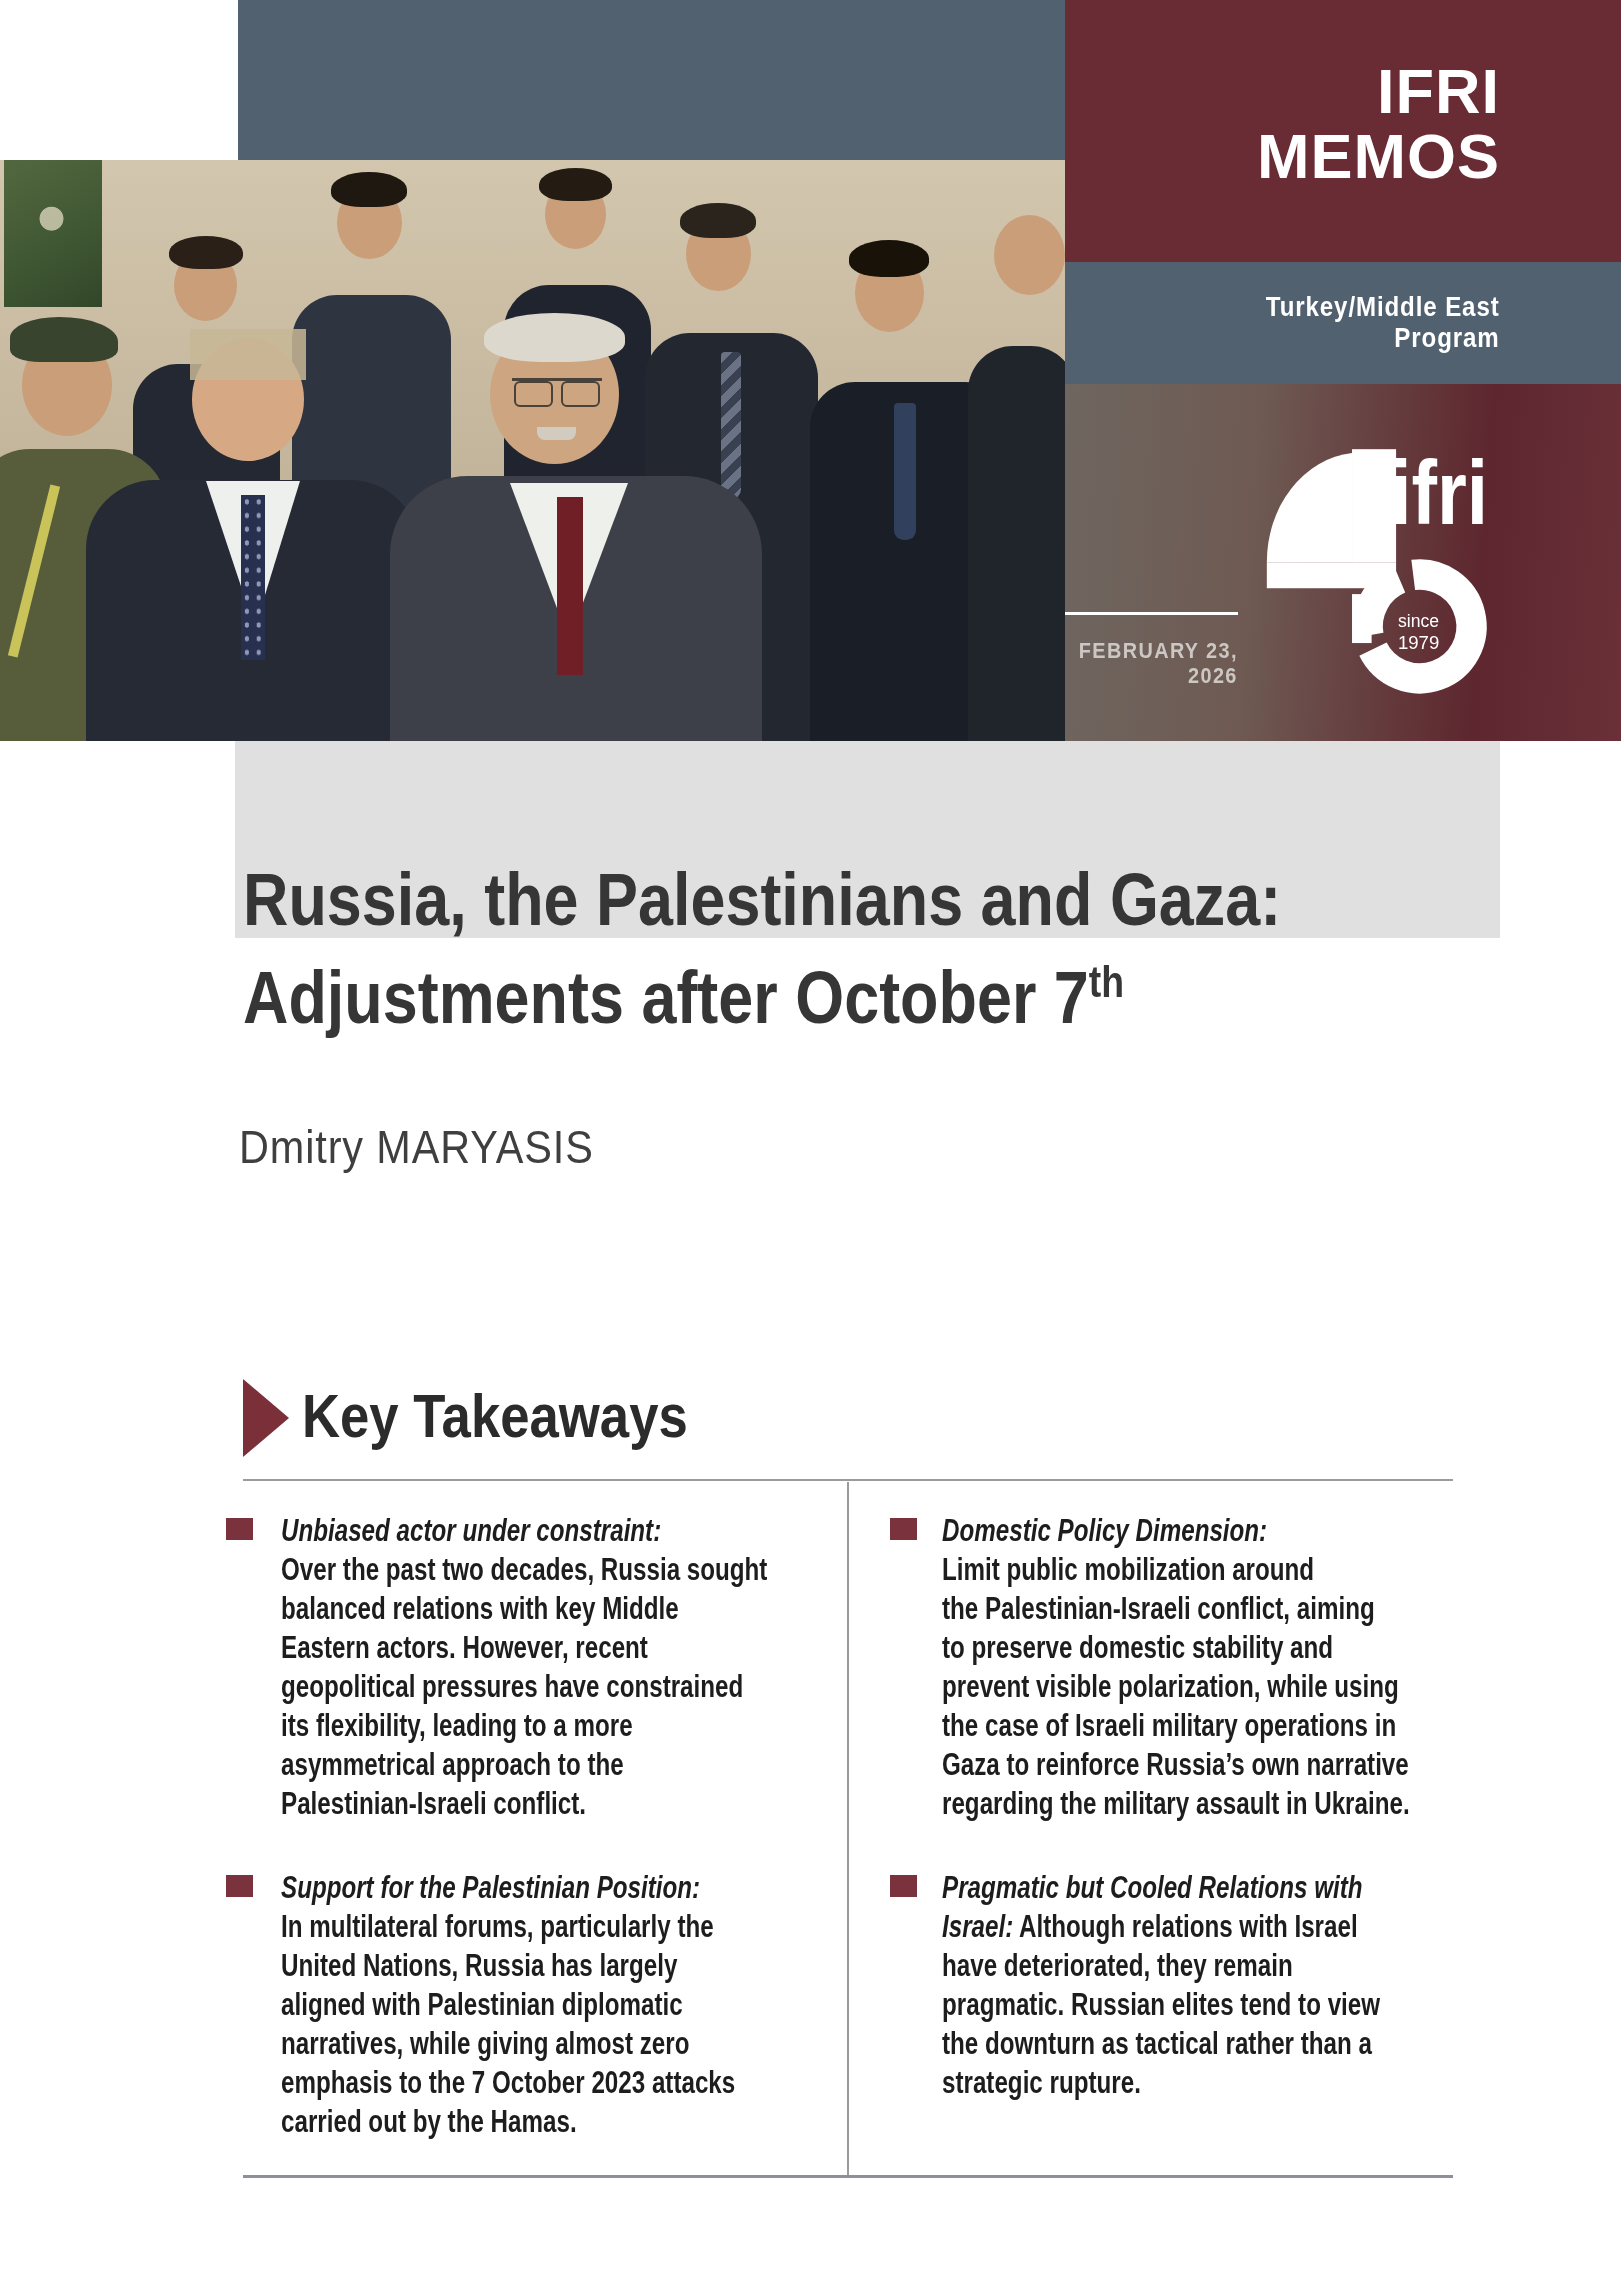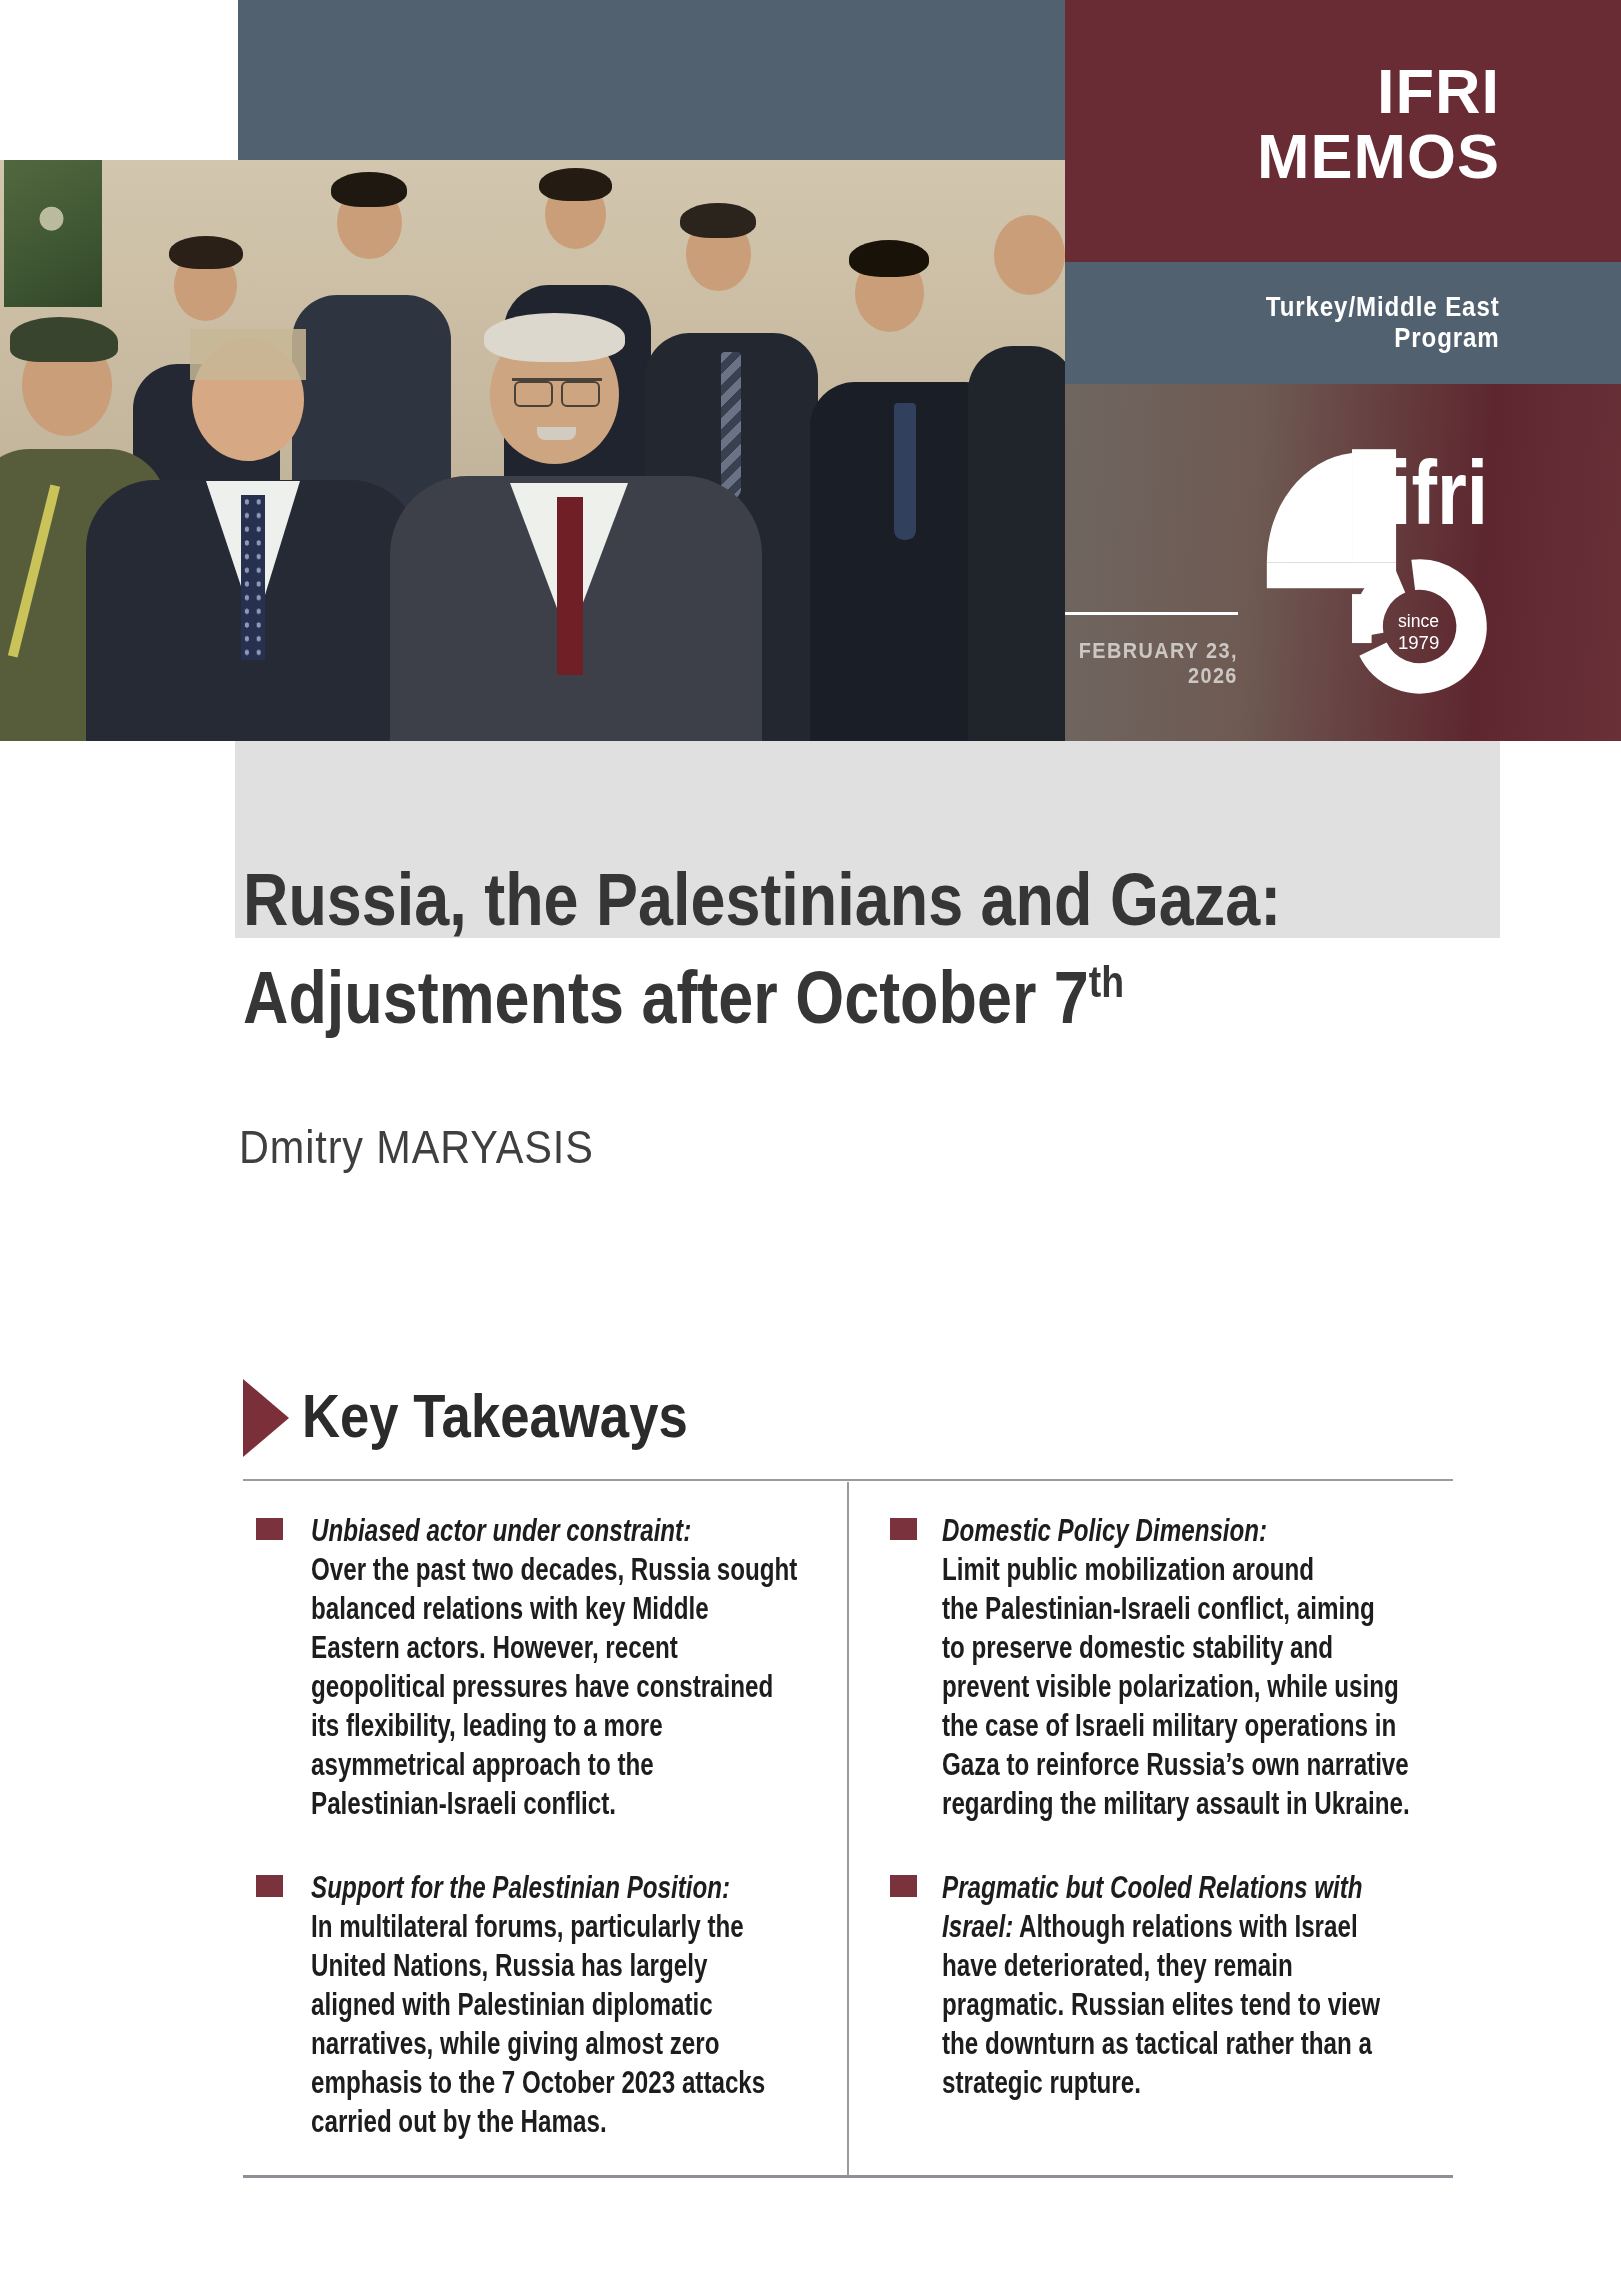--- a/index.html
+++ b/index.html
@@ -77,21 +77,21 @@
   
   .kt-triangle{left:243px;top:1379px;width:0;height:0;
     border-left:46px solid #7B2F39;border-top:39px solid transparent;border-bottom:39px solid transparent;}
   .kt-title{left:302px;top:1380px;color:#2B2B2B;font-weight:bold;font-size:62px;
     transform:scaleX(0.85);transform-origin:0 0;width:784px;}
   .rule-top{left:243px;top:1479px;width:1210px;height:2px;background:#9B9B9B;}
   .rule-bottom{left:243px;top:2175px;width:1210px;height:2.9px;background:#8F8F97;}
   .vdivider{left:847px;top:1482px;width:2px;height:693px;background:#9B9B9B;}
 
   .col{position:absolute;top:1511px;}
-  .col-left{left:256px;width:608px;}
+  .col-left{left:226px;width:608px;}
   .col-right{left:890px;width:588px;}
   .tk-item{position:relative;padding-left:55px;margin-bottom:45px;}
   .col-right .tk-item{padding-left:52px;}
   .tk-square{position:absolute;left:0;top:6.9px;width:26.5px;height:22.5px;background:#7A333C;}
   .tk-text{font-size:31px;font-weight:bold;line-height:39px;color:#1D1D1D;
     white-space:pre-line;transform:scaleX(0.78);transform-origin:0 0;width:686px;}
   .tk-head{font-style:italic;display:block;}
   .tk-head.inline{display:inline;}
   .tk-body{display:inline;}
 </style>

